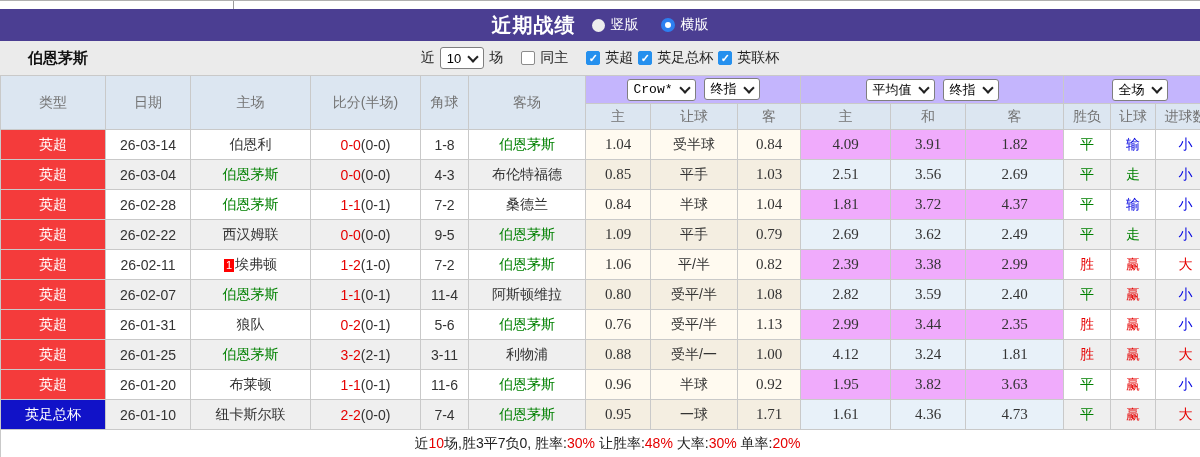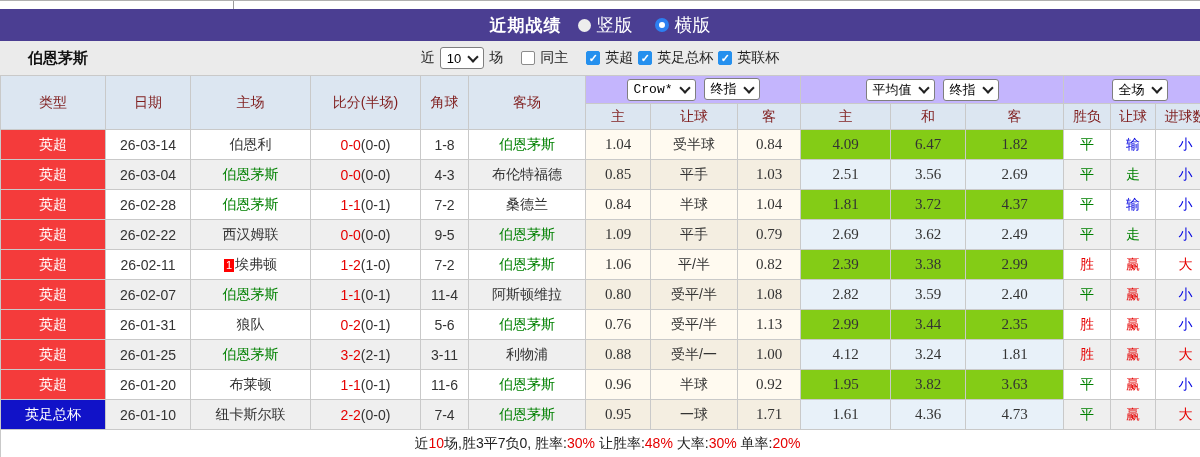--- a/index.html
+++ b/index.html
@@ -3,49 +3,49 @@
 <meta charset="utf-8">
 <style>
   html,body{margin:0;padding:0;background:#fff;}
   .app{width:1200px;height:457px;overflow:hidden;position:relative;
        font-family:"Liberation Sans",sans-serif;background:#fff;color:#222;}
   
   .topstrip{height:8px;background:#fff;border-top:1px solid #b0b0b0;position:relative;}
   .topstrip .tick{position:absolute;left:233px;top:0;width:1px;height:8px;background:#9a9a9a;}
   
   .titlebar{height:32px;background:#4b3e92;display:flex;align-items:center;justify-content:center;gap:16px;color:#fff;}
-  .titlebar .t{font-weight:bold;font-size:17px;letter-spacing:1px;}
-  .radgrp{display:flex;align-items:center;gap:22px;font-size:18px;}
+  .titlebar .t{font-weight:bold;font-size:20px;letter-spacing:1px;}
+  .radgrp{display:flex;align-items:center;gap:22px;font-size:14px;}
   .radlbl{display:flex;align-items:center;gap:6px;cursor:pointer;}
   .radio{width:13px;height:13px;border-radius:50%;background:#ededed;display:inline-block;box-sizing:border-box;}
   .radio.on{width:14px;height:14px;background:#fff;border:4px solid #2d7ff0;}
   
   .filterbar{height:34px;background:#ebebeb;display:flex;align-items:center;justify-content:center;position:relative;font-size:14px;color:#222;}
   .teamname{position:absolute;left:28px;font-weight:bold;font-size:15px;color:#111;}
   .filterctr{display:flex;align-items:center;gap:5px;}
   .sel{display:inline-flex;align-items:center;justify-content:space-between;background:#fff;border:1px solid #7f7f7f;
        border-radius:3px;height:22px;padding:0 6px;font-size:13px;color:#000;gap:8px;cursor:pointer;box-sizing:border-box;}
   .chev{width:6px;height:6px;border-right:2px solid #222;border-bottom:2px solid #222;
         transform:rotate(45deg);display:inline-block;margin-top:-3px;}
   .cb{width:14px;height:14px;border:1px solid #8b8b8b;background:#fff;border-radius:2px;display:inline-block;
       box-sizing:border-box;cursor:pointer;flex:0 0 auto;}
   .cb.on{background:#2590ee;border-color:#2590ee;color:#fff;font-size:11px;line-height:13px;text-align:center;font-weight:bold;}
   .gap{width:8px;}
   
   .tblwrap{width:1215px;}
   table{border-collapse:collapse;table-layout:fixed;width:1215px;font-size:14px;}
   th,td{border:1px solid #c9c9c9;text-align:center;padding:0;overflow:hidden;white-space:nowrap;}
-  thead th.lbl{background:#dce6f1;font-weight:normal;color:#7f1d1d;}
+  thead th.lbl{background:#dce6f1;font-weight:normal;color:#737373;}
   thead tr.hr1 td{height:27px;background:#c4b5fd;font-family:Liberation Mono, monospace;}
   thead tr.hr2 th{height:25px;}
   tbody td{height:29px;color:#333;}
   tbody tr:nth-child(even) td{background:#efefef;}
   tbody td.col-crow{background:#fffaf0;}
   tbody tr:nth-child(even) td.col-crow{background:#f4eee1;}
-  tbody td.col-avg{background:#84cc16;}
+  tbody td.col-avg{background:#f0abfc;}
   tbody tr:nth-child(even) td.col-avg{background:#e8f1f9;}
   tbody td.badge-red,tbody tr:nth-child(even) td.badge-red{background:#f43b3b;color:#fff;}
   tbody td.badge-blue,tbody tr:nth-child(even) td.badge-blue{background:#1112c8;color:#fff;}
   .serif{font-family:"Liberation Serif",serif;font-size:15px;}
   .ft{color:#e60000;}
   .ht{color:#333;}
   .t-green{color:#008000;}
   .t-black{color:#333;}
   .c-green{color:#008000;}
   .c-blue{color:#0202e0;}
@@ -172,21 +172,21 @@
         <td class="badge-red">英超</td>
         <td>26-03-14</td>
         <td><span class="t-black">伯恩利</span></td>
         <td><span class="ft">0-0</span><span class="ht">(0-0)</span></td>
         <td>1-8</td>
         <td><span class="t-green">伯恩茅斯</span></td>
         <td class="col-crow serif">1.04</td>
         <td class="col-crow">受半球</td>
         <td class="col-crow serif">0.84</td>
         <td class="col-avg serif">4.09</td>
-        <td class="col-avg serif">6.47</td>
+        <td class="col-avg serif">3.91</td>
         <td class="col-avg serif">1.82</td>
         <td class="c-green">平</td>
         <td class="c-blue">输</td>
         <td class="c-blue">小</td>
       </tr>
       <tr>
         <td class="badge-red">英超</td>
         <td>26-03-04</td>
         <td><span class="t-green">伯恩茅斯</span></td>
         <td><span class="ft">0-0</span><span class="ht">(0-0)</span></td>

